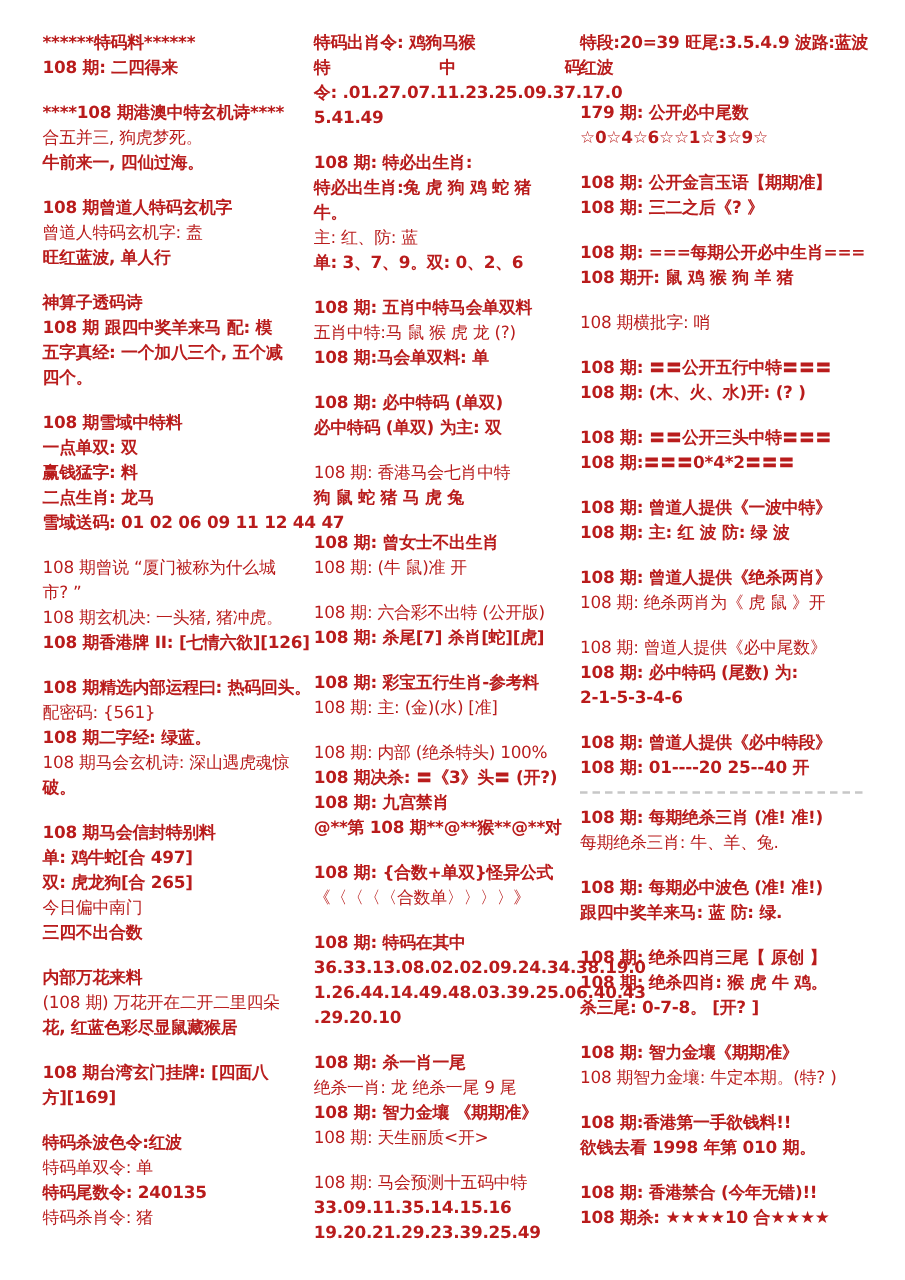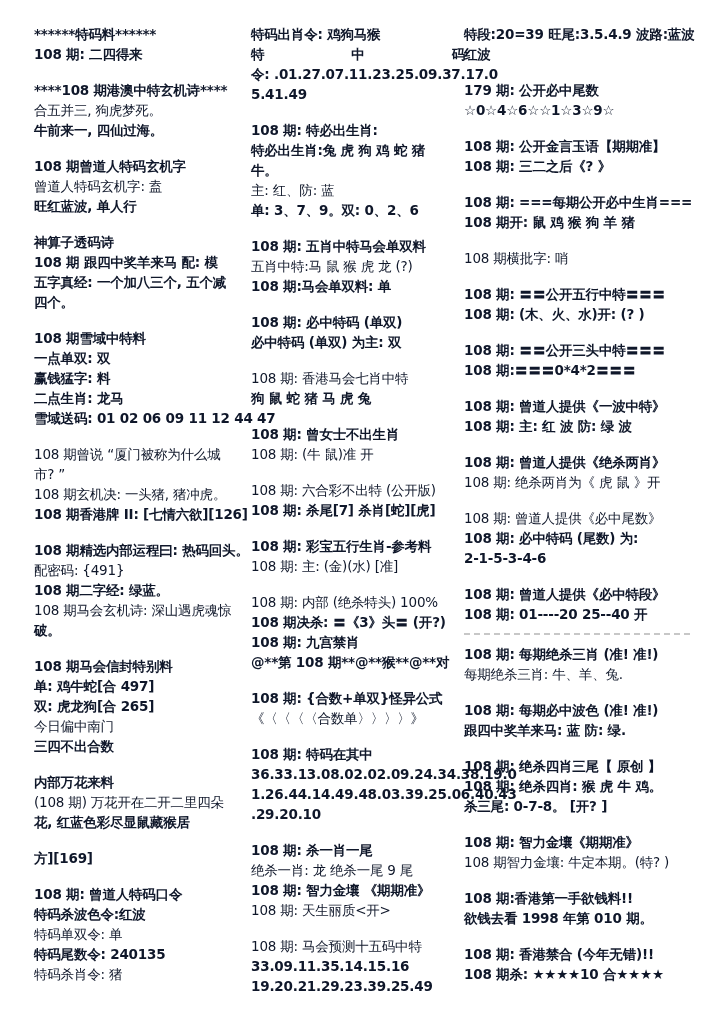--- a/index.html
+++ b/index.html
@@ -9,21 +9,21 @@
     height: 1024px;
     background: #ffffff;
     overflow: hidden;
   }
   .page {
     position: relative;
     width: 724px;
     height: 1024px;
     background: #ffffff;
     font-family: "DejaVu Sans", "Liberation Sans", sans-serif;
-    color: #0f172a;
+    color: #b91c1c;
   }
   .col {
     position: absolute;
     top: 24px;
   }
   .col-left   { left: 34px;  width: 224px; }
   .col-middle { left: 251px; width: 214px; }
   .col-right  { left: 464px; width: 240px; }
   .line {
     font-size: 13.5px;
@@ -77,38 +77,38 @@
       <div class="line bold">赢钱猛字: 料</div>
       <div class="line bold">二点生肖: 龙马</div>
       <div class="line bold">雪域送码: 01 02 06 09 11 12 44 47</div>
       <div class="blank"></div>
       <div class="line">108 期曾说 “厦门被称为什么城</div>
       <div class="line">市? ”</div>
       <div class="line">108 期玄机决: 一头猪, 猪冲虎。</div>
       <div class="line bold">108 期香港牌 II: [七情六欲][126]</div>
       <div class="blank"></div>
       <div class="line bold">108 期精选内部运程曰: 热码回头。</div>
-      <div class="line">配密码: {491}</div>
+      <div class="line">配密码: {561}</div>
       <div class="line bold">108 期二字经: 绿蓝。</div>
       <div class="line">108 期马会玄机诗: 深山遇虎魂惊</div>
       <div class="line bold">破。</div>
       <div class="blank"></div>
       <div class="line bold">108 期马会信封特别料</div>
       <div class="line bold">单: 鸡牛蛇[合 497]</div>
       <div class="line bold">双: 虎龙狗[合 265]</div>
       <div class="line">今日偏中南门</div>
       <div class="line bold">三四不出合数</div>
       <div class="blank"></div>
       <div class="line bold">内部万花来料</div>
       <div class="line">(108 期) 万花开在二开二里四朵</div>
       <div class="line bold">花, 红蓝色彩尽显鼠藏猴居</div>
       <div class="blank"></div>
+      <div class="line bold">108 期台湾玄门挂牌: [四面八</div>
       <div class="line bold">方][169]</div>
       <div class="blank"></div>
-      <div class="line bold">108 期: 曾道人特码口令</div>
       <div class="line bold">特码杀波色令:红波</div>
       <div class="line">特码单双令: 单</div>
       <div class="line bold">特码尾数令: 240135</div>
       <div class="line">特码杀肖令: 猪</div>
     </div>
   <div class="col col-middle">
       <div class="line bold">特码出肖令: 鸡狗马猴</div>
       <div class="line bold jline">
         <span>特</span>
         <span>中</span>

